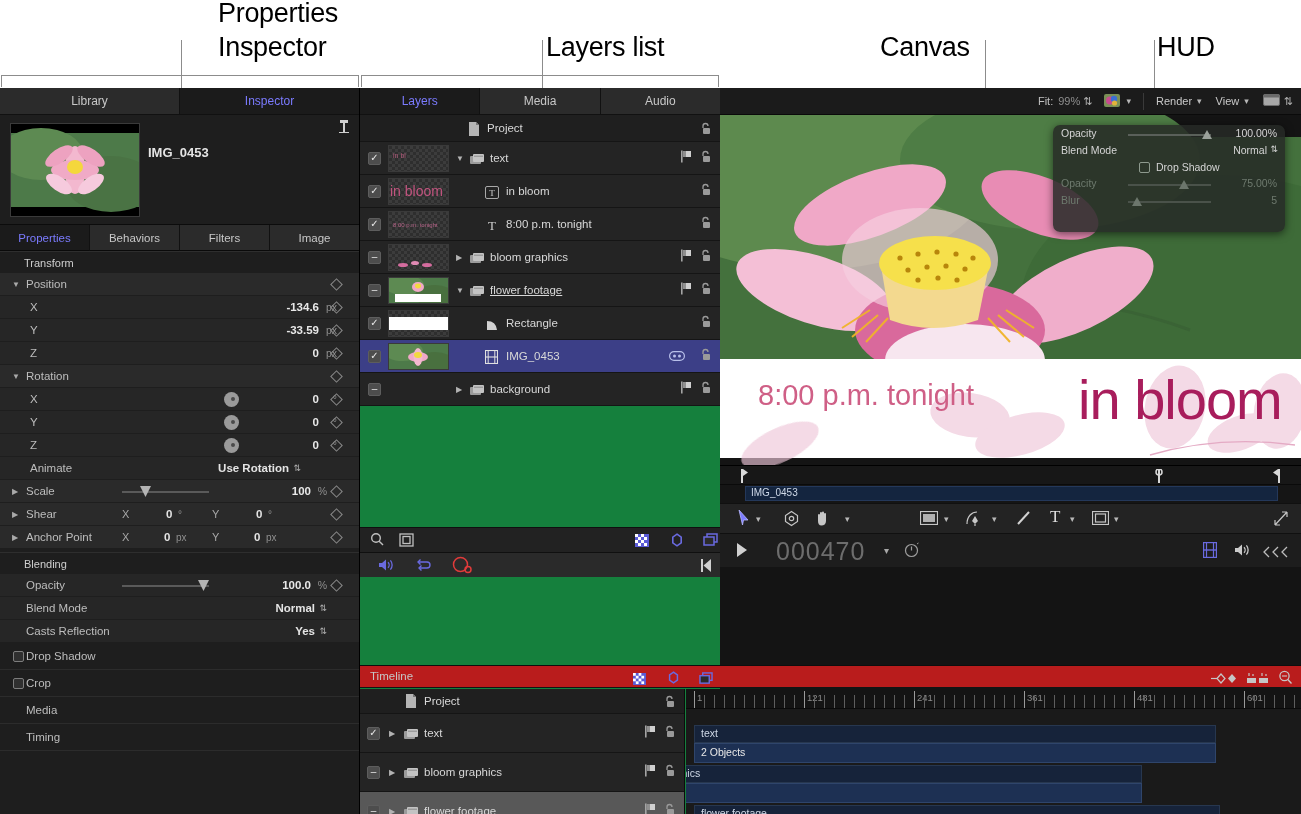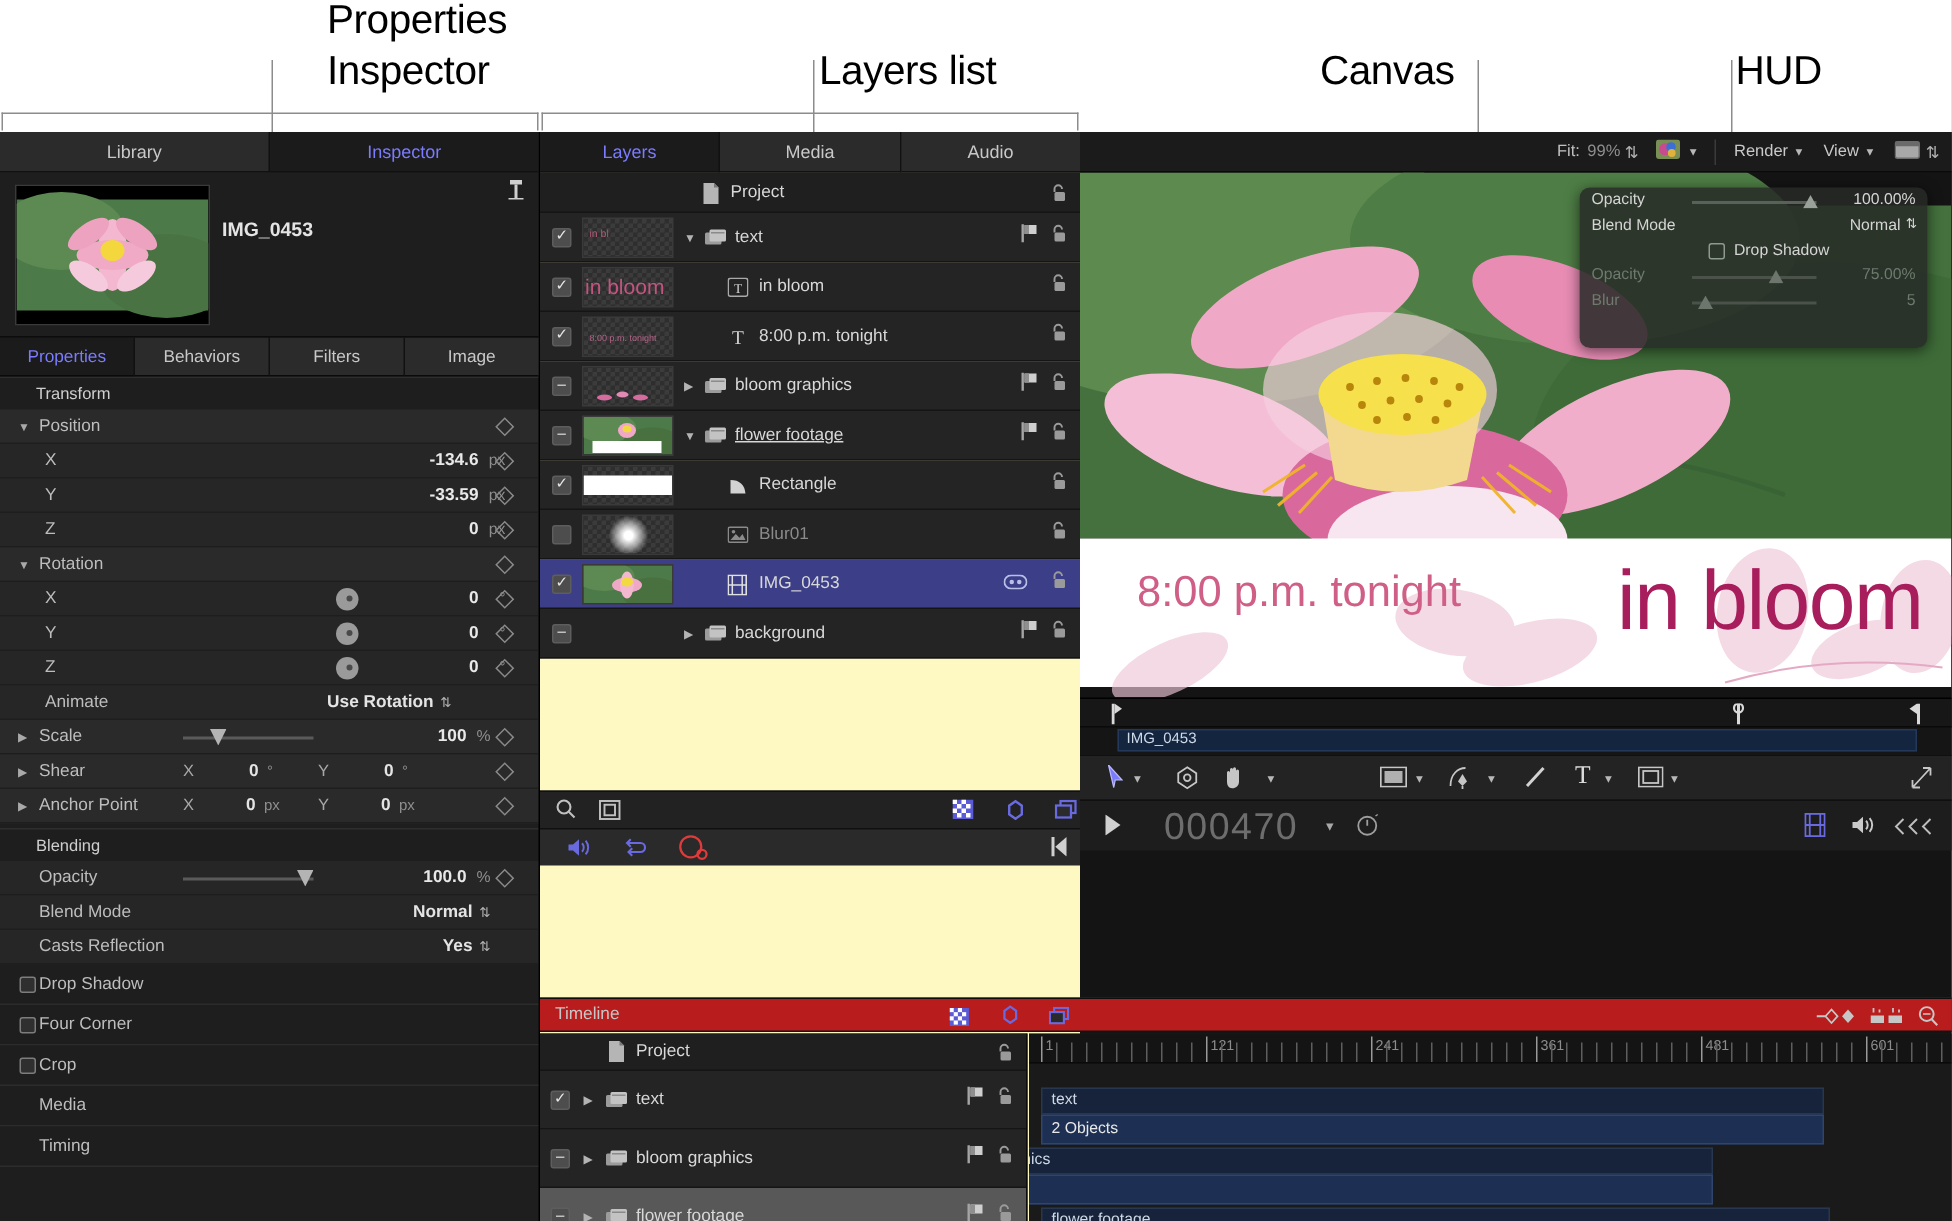--- a/index.html
+++ b/index.html
@@ -12,21 +12,21 @@
     letter-spacing:-0.3px; white-space:nowrap; }
   .ann-line { position:absolute; background:#8c8c8c; width:1px; }
   .ann-brk { position:absolute; border:1px solid #8c8c8c; border-bottom:none; height:12px; }
 
   
   #app { position:absolute; left:0; top:88px; width:1301px; height:726px; background:#1c1c1c; }
 
   
   #inspector { position:absolute; left:0; top:0; width:360px; height:726px; background:#1e1e1e;
     border-right:1px solid #000; }
-  #layers { position:absolute; left:360px; top:0; width:360px; height:726px; background:#fef9c3; }
+  #layers { position:absolute; left:360px; top:0; width:360px; height:726px; background:#15803d; }
   #canvaspane { position:absolute; left:720px; top:0; width:581px; height:726px; background:#141414; }
 
   
   .tabbar { display:flex; height:27px; background:#161616; }
   .tab { flex:1; display:flex; align-items:center; justify-content:center; font-size:12px;
     color:#c8c8c8; background:#2b2b2b; border-right:1px solid #111; border-bottom:1px solid #111;}
   .tab.active { background:#1b1b1b; color:#7b7bff; }
   .tab:last-child { border-right:none; }
 
   
@@ -311,24 +311,20 @@
         <span style="position:absolute;right:44px;color:#e4e4e4;font-weight:bold;">Yes</span>
         <span class="stepper" style="position:absolute;right:32px;">⇅</span>
       </div>
 
       <div class="prow plain" style="height:27px;">
         <span class="chk" style="position:absolute;left:13px;"></span>
         <span class="lbl">Drop Shadow</span>
       </div>
       <div class="prow plain" style="height:27px;">
         <span class="chk" style="position:absolute;left:13px;"></span>
-        <span class="lbl">Four Corner</span>
-      </div>
-      <div class="prow plain" style="height:27px;">
-        <span class="chk" style="position:absolute;left:13px;"></span>
         <span class="lbl">Crop</span>
       </div>
       <div class="prow plain" style="height:27px;">
         <span class="lbl">Media</span>
       </div>
       <div class="prow plain" style="height:27px;">
         <span class="lbl">Timing</span>
       </div>
     </div>
   </div>
@@ -489,40 +485,20 @@
           <span class="lchk">✓</span>
           <span class="lthumb">
             <div class="checker" style="position:relative">
               <div style="position:absolute;left:0;top:6px;width:59px;height:13px;background:#fff;"></div>
             </div>
           </span>
           <span class="licon" style="left:125px;top:10px;"><svg width="14" height="13" viewBox="0 0 14 13">
               <path d="M2 12 L2 3 Q11 3 12 12 Z" fill="#d2d2d2"></path>
             </svg></span>
           <span class="lname" style="left:146px;">Rectangle</span>
-          <span class="rgt">
-            <span><svg width="13" height="13" viewBox="0 0 13 13">
-                <path d="M4 6V4a2.5 2.5 0 015 0" fill="none" stroke="#9a9a9a" stroke-width="1.3"></path>
-                <rect x="4" y="6" width="7" height="6" rx="1" fill="#9a9a9a"></rect>
-              </svg></span>
-          </span>
-        </div>
-        <div class="lrow">
-          <span class="lchk"></span>
-          <span class="lthumb">
-            <div class="checker" style="position:relative">
-              <div style="position:absolute;left:17px;top:0px;width:26px;height:26px;border-radius:50%;background:radial-gradient(circle,#fff 15%,rgba(255,255,255,0.5) 45%,rgba(255,255,255,0) 72%);"></div>
-            </div>
-          </span>
-          <span class="licon" style="left:125px;top:10px;"><svg width="14" height="13" viewBox="0 0 14 13">
-              <rect x="0.5" y="1.5" width="13" height="10" rx="1" fill="none" stroke="#8a8a8a"></rect>
-              <path d="M2 10l3.5-4 2.5 2.5L10 6l2 4z" fill="#8a8a8a"></path>
-              <circle cx="4" cy="4.5" r="1.2" fill="#8a8a8a"></circle>
-            </svg></span>
-          <span class="lname dim" style="left:146px;">Blur01</span>
           <span class="rgt">
             <span><svg width="13" height="13" viewBox="0 0 13 13">
                 <path d="M4 6V4a2.5 2.5 0 015 0" fill="none" stroke="#9a9a9a" stroke-width="1.3"></path>
                 <rect x="4" y="6" width="7" height="6" rx="1" fill="#9a9a9a"></rect>
               </svg></span>
           </span>
         </div>
         <div class="lrow sel">
           <span class="lchk">✓</span>
           <span class="lthumb"><svg width="59" height="25" viewBox="0 0 59 25">

